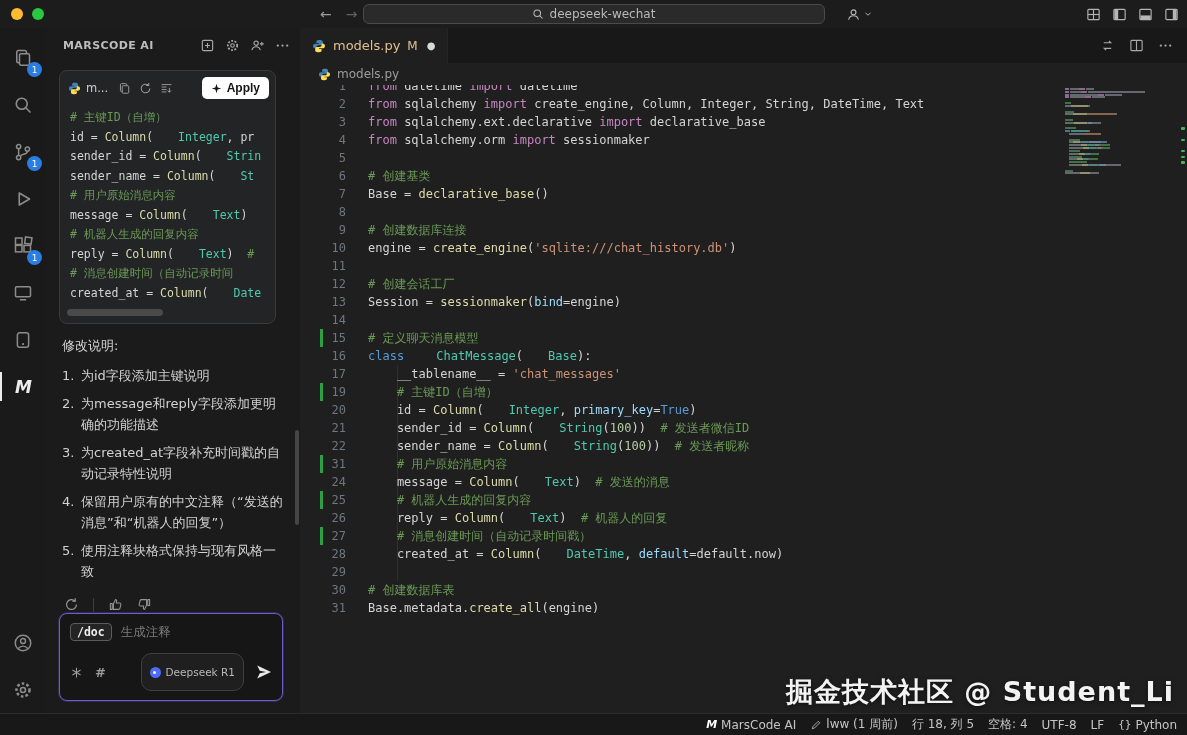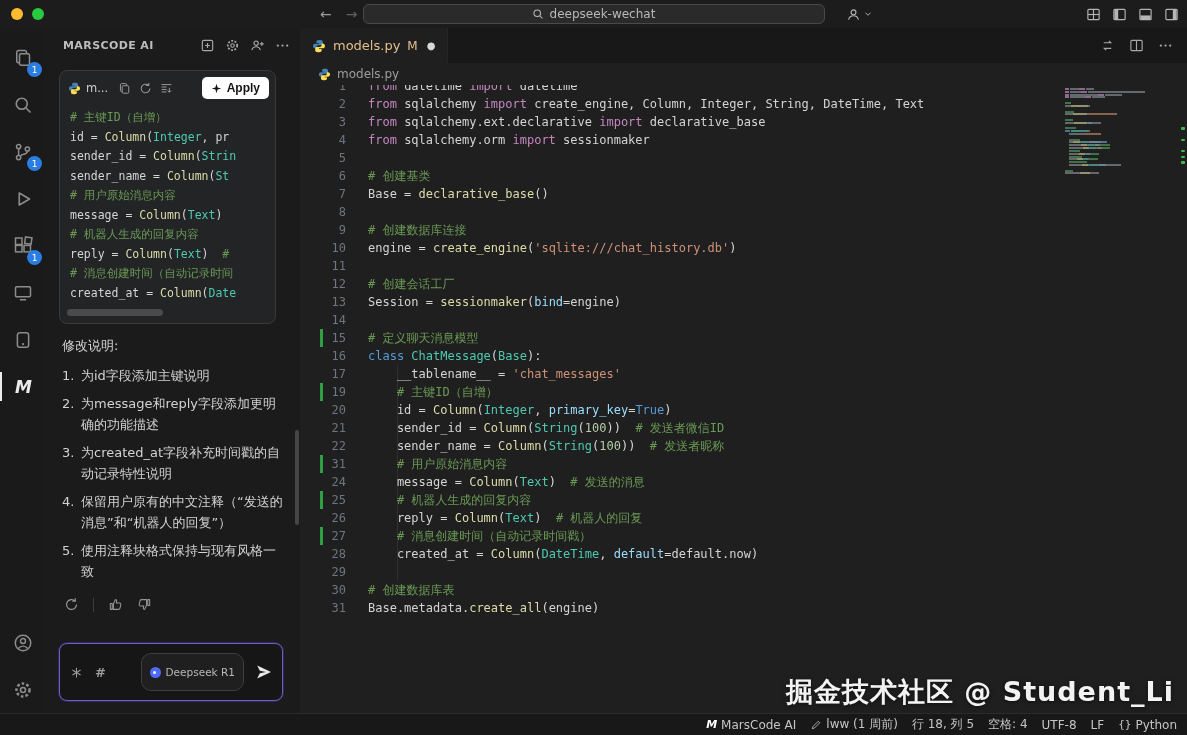--- a/index.html
+++ b/index.html
@@ -92,21 +92,21 @@
     font-size:12px;line-height:18px;}
   .cl{display:flex;height:18px;position:relative;white-space:pre;}
   .ln{width:46px;flex:none;text-align:right;color:#6e7681;}
   .lt{margin-left:22px;}
   .cl.added::before{content:"";position:absolute;left:20px;top:0;bottom:0;width:3px;background:var(--added);}
   .cl.cur{background:rgba(255,255,255,.035);box-shadow:inset 0 1px 0 rgba(255,255,255,.07),inset 0 -1px 0 rgba(255,255,255,.07);}
   .cl.cur .ln{color:#c6c6c6;}
   .caret{display:inline-block;width:1.5px;height:14px;background:#eaeaea;vertical-align:-2px;}
   .indent-guide{position:absolute;left:97px;top:280px;width:1px;height:216px;background:rgba(255,255,255,.08);}
 
-  .tk-k{color:var(--kw);} .tk-b{color:var(--kwb);} .tk-f{color:var(--fn);} .tk-y{color:var(--ty);}
+  .tk-k{color:var(--kw);} .tk-b{color:var(--kwb);} .tk-f{color:var(--fn);} .tk-y{color:var(--ty);margin-left:25px;}
   .tk-s{color:var(--str);} .tk-n{color:var(--num);} .tk-c{color:var(--cmt);} .tk-v{color:var(--prm);} .tk-p{color:var(--pln);}
 
   .minimap{position:absolute;top:3px;right:12px;width:110px;}
   .mm-row{height:2px;margin-bottom:0.82px;white-space:nowrap;font-size:0;}
   .mm-row span{display:inline-block;height:2px;opacity:.75;}
   .ruler{position:absolute;top:0;right:2px;width:4px;height:100%;}
   .rm{position:absolute;right:0;width:4px;height:2.2px;background:#3fb950;border-radius:1px;}
 
   
   .statusbar{height:22px;background:#181818;border-top:1px solid #2b2b2b;display:flex;align-items:center;
@@ -392,20 +392,24 @@
             </svg>
         </span>
         <span>
           <svg width="15" height="15" viewBox="0 0 16 16" style="transform:rotate(180deg)">
               <path d="M2.5 7h2v6.2h-2zM5.8 13.2V7.2l2.1-4.4c.9 0 1.5.7 1.3 1.6L8.8 6.4h3.6c.9 0 1.5.8 1.3 1.7l-1 4c-.2.7-.8 1.1-1.5 1.1H5.8z" fill="none" stroke="currentColor" stroke-width="1.1" stroke-linejoin="round"></path>
             </svg>
         </span>
       </div>
 
       <div class="chat-input">
+        <div class="ci-row1">
+          <span class="cmd-chip">/doc</span>
+          <span class="ci-placeholder">生成注释</span>
+        </div>
         <div class="ci-row2">
           <span>
             <svg width="13" height="13" viewBox="0 0 16 16">
                 <path d="M8 2v12M3 5l10 6M13 5L3 11" stroke="currentColor" stroke-width="1.3"></path>
               </svg>
           </span>
           <span style="font-weight:700;font-size:13px;">#</span>
           <span class="model-pill">
             <span class="whale"></span>
             <span>Deepseek R1</span>

